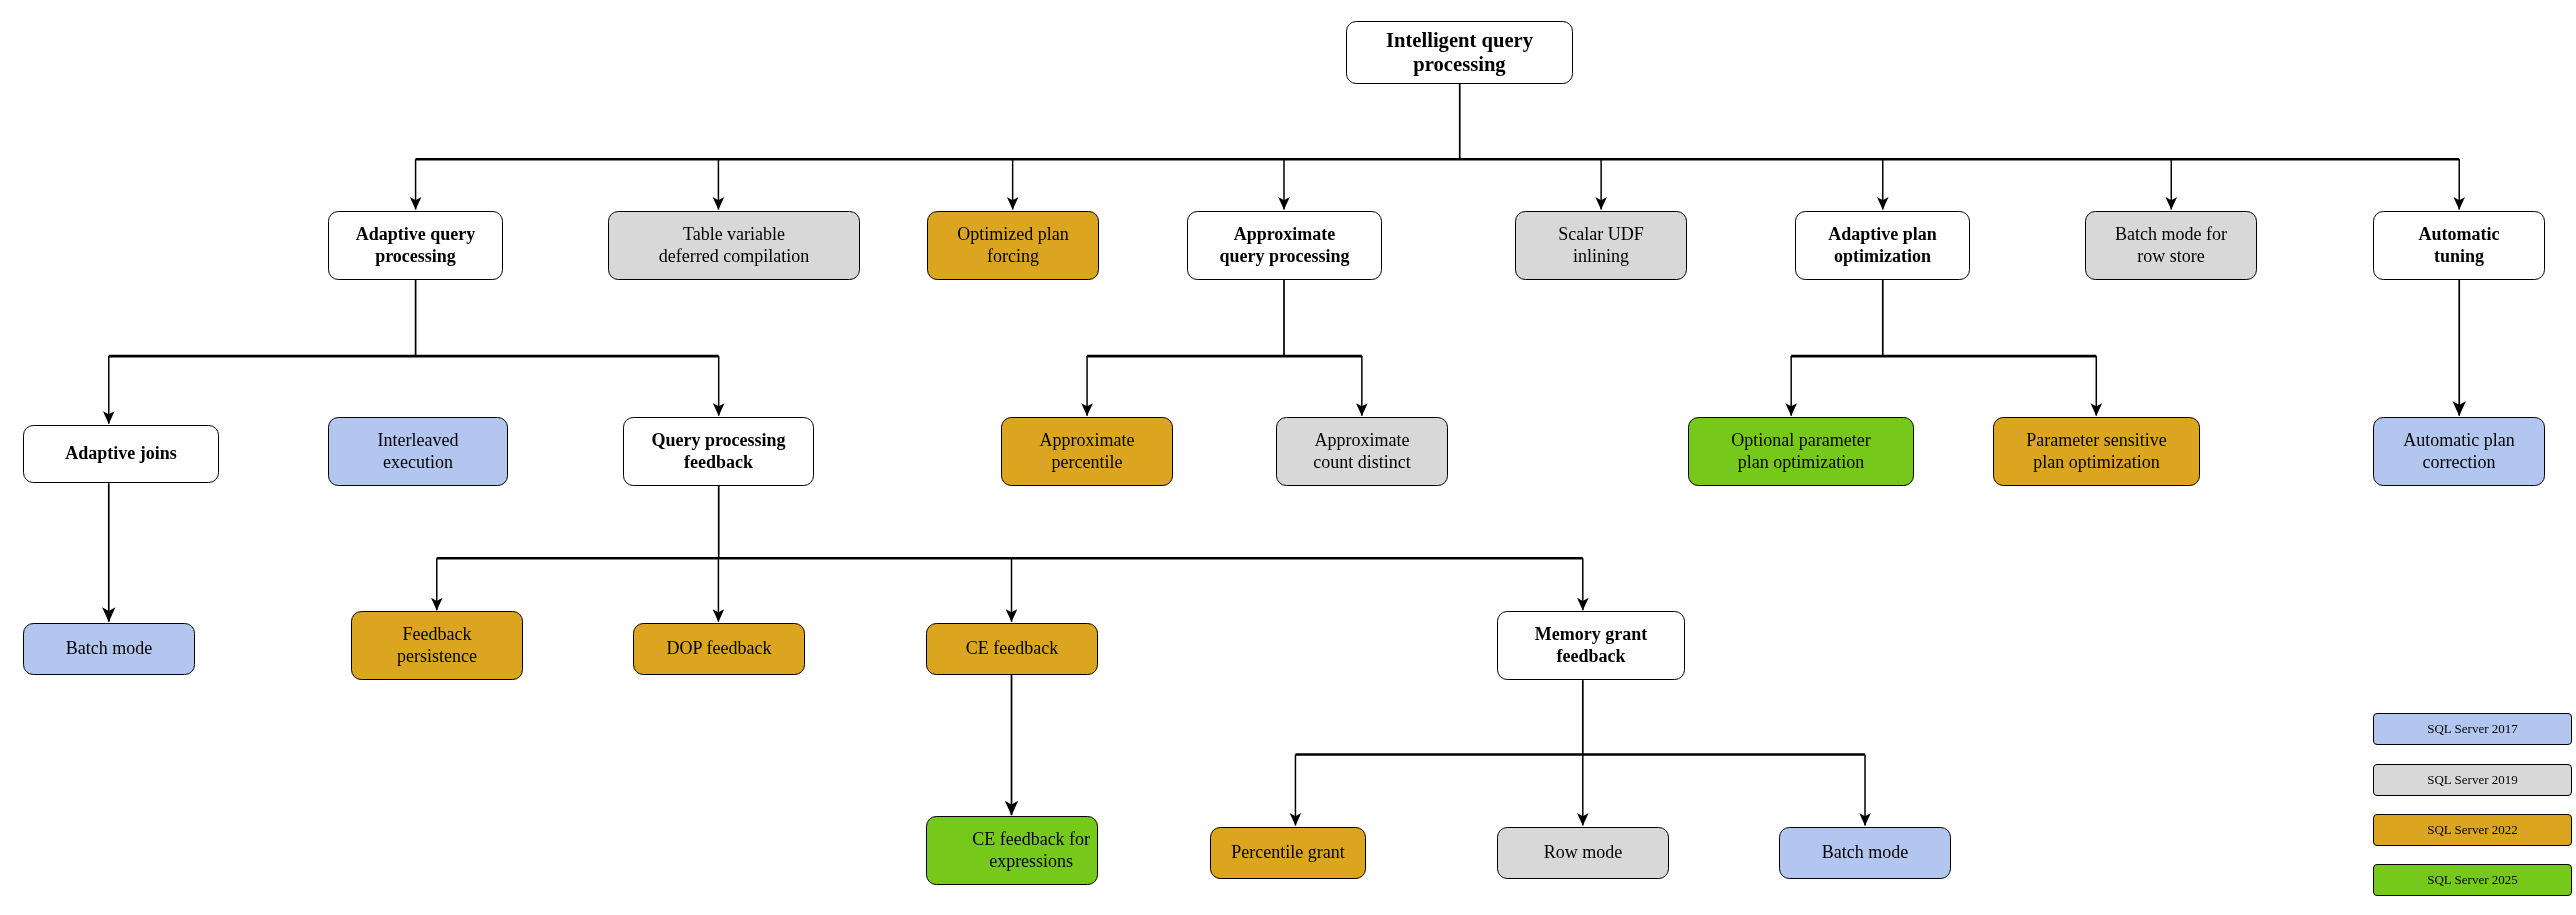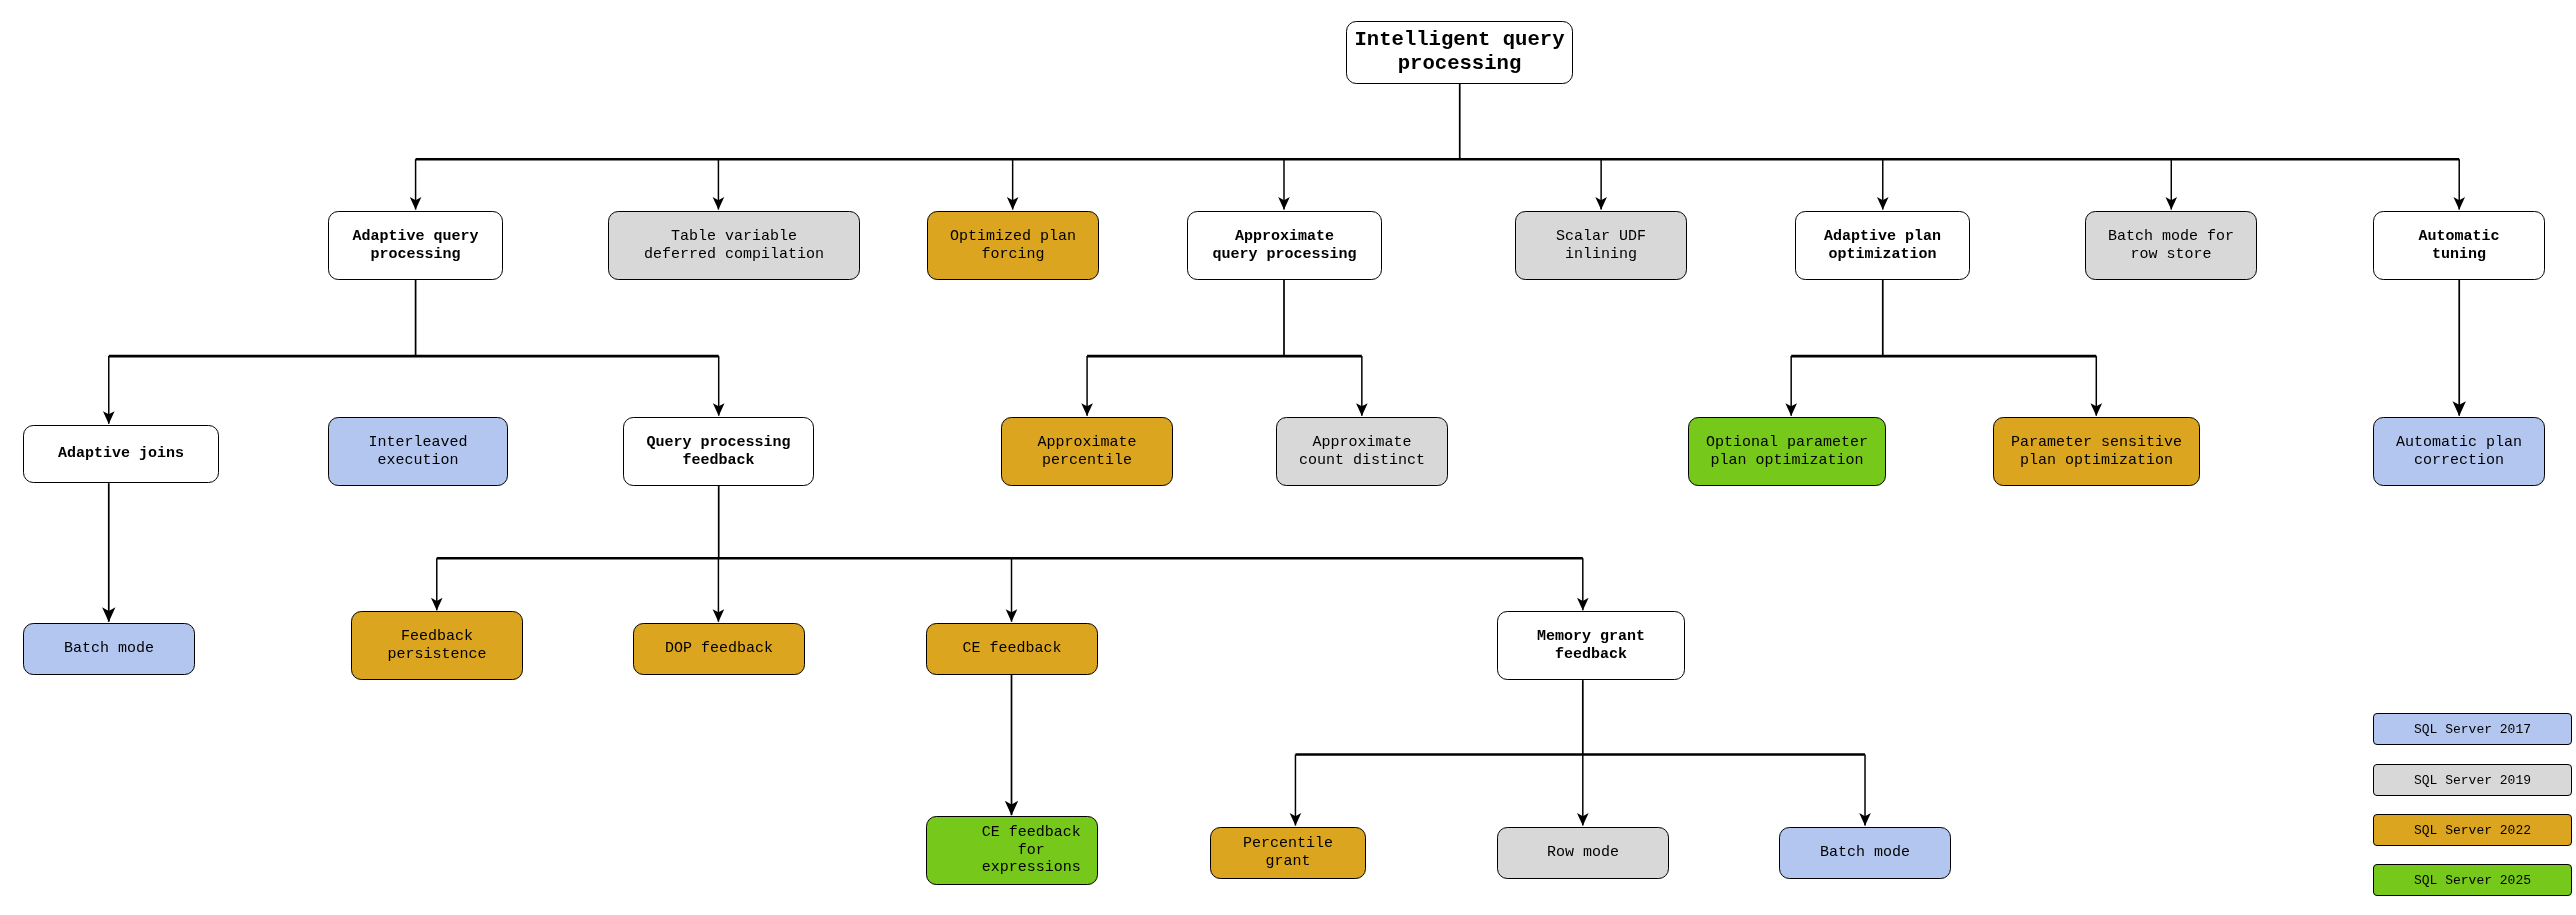--- a/index.html
+++ b/index.html
@@ -5,41 +5,41 @@
   html, body {
     margin: 0;
     padding: 0;
     background: #ffffff;
   }
   #stage {
     position: relative;
     width: 2576px;
     height: 916px;
     background: #ffffff;
-    font-family: Liberation Mono, monospace;
+    font-family: Liberation Serif, serif;
     overflow: hidden;
   }
   #wires {
     position: absolute;
     left: 0; top: 0;
     width: 2576px;
     height: 916px;
     pointer-events: none;
   }
   .node {
     position: absolute;
     box-sizing: border-box;
     border: 1.7px solid #000000;
     border-radius: 10.3px;
     display: flex;
     align-items: center;
     justify-content: center;
     text-align: center;
     color: #000000;
-    font-size: 15px;
+    font-size: 18px;
     line-height: 1.18;
     padding: 2.3px 5.7px;
     background: #ffffff;
     white-space: pre-line;
   }
   .node.root { font-weight: bold; font-size: 20.6px; }
   .node.bold { font-weight: bold; }
   .legend-item {
     position: absolute;
     box-sizing: border-box;
@@ -123,21 +123,21 @@
 tuning</div>
       <div class="node bold" style="left: 23px; top: 425px; width: 196px; height: 58px; background: rgb(255, 255, 255);">Adaptive joins</div>
       <div class="node" style="left: 328px; top: 417px; width: 180px; height: 69px; background: rgb(179, 198, 239);">Interleaved
 execution</div>
       <div class="node bold" style="left: 623px; top: 417px; width: 191px; height: 69px; background: rgb(255, 255, 255);">Query processing
 feedback</div>
       <div class="node" style="left: 1001px; top: 417px; width: 172px; height: 69px; background: rgb(219, 165, 32);">Approximate
 percentile</div>
       <div class="node" style="left: 1276px; top: 417px; width: 172px; height: 69px; background: rgb(216, 216, 216);">Approximate
 count distinct</div>
-      <div class="node" style="left: 1688px; top: 417px; width: 198px; height: 69px; background: rgb(118, 200, 26);">Optional parameter
+      <div class="node" style="left: 1688px; top: 417px; width: 226px; height: 69px; background: rgb(118, 200, 26);">Optional parameter
 plan optimization</div>
       <div class="node" style="left: 1993px; top: 417px; width: 207px; height: 69px; background: rgb(219, 165, 32);">Parameter sensitive
 plan optimization</div>
       <div class="node" style="left: 2373px; top: 417px; width: 172px; height: 69px; background: rgb(179, 198, 239);">Automatic plan
 correction</div>
       <div class="node" style="left: 23px; top: 623px; width: 172px; height: 52px; background: rgb(179, 198, 239);">Batch mode</div>
       <div class="node" style="left: 351px; top: 611px; width: 172px; height: 69px; background: rgb(219, 165, 32);">Feedback
 persistence</div>
       <div class="node" style="left: 633px; top: 623px; width: 172px; height: 52px; background: rgb(219, 165, 32);">DOP feedback</div>
       <div class="node" style="left: 926px; top: 623px; width: 172px; height: 52px; background: rgb(219, 165, 32);">CE feedback</div>

